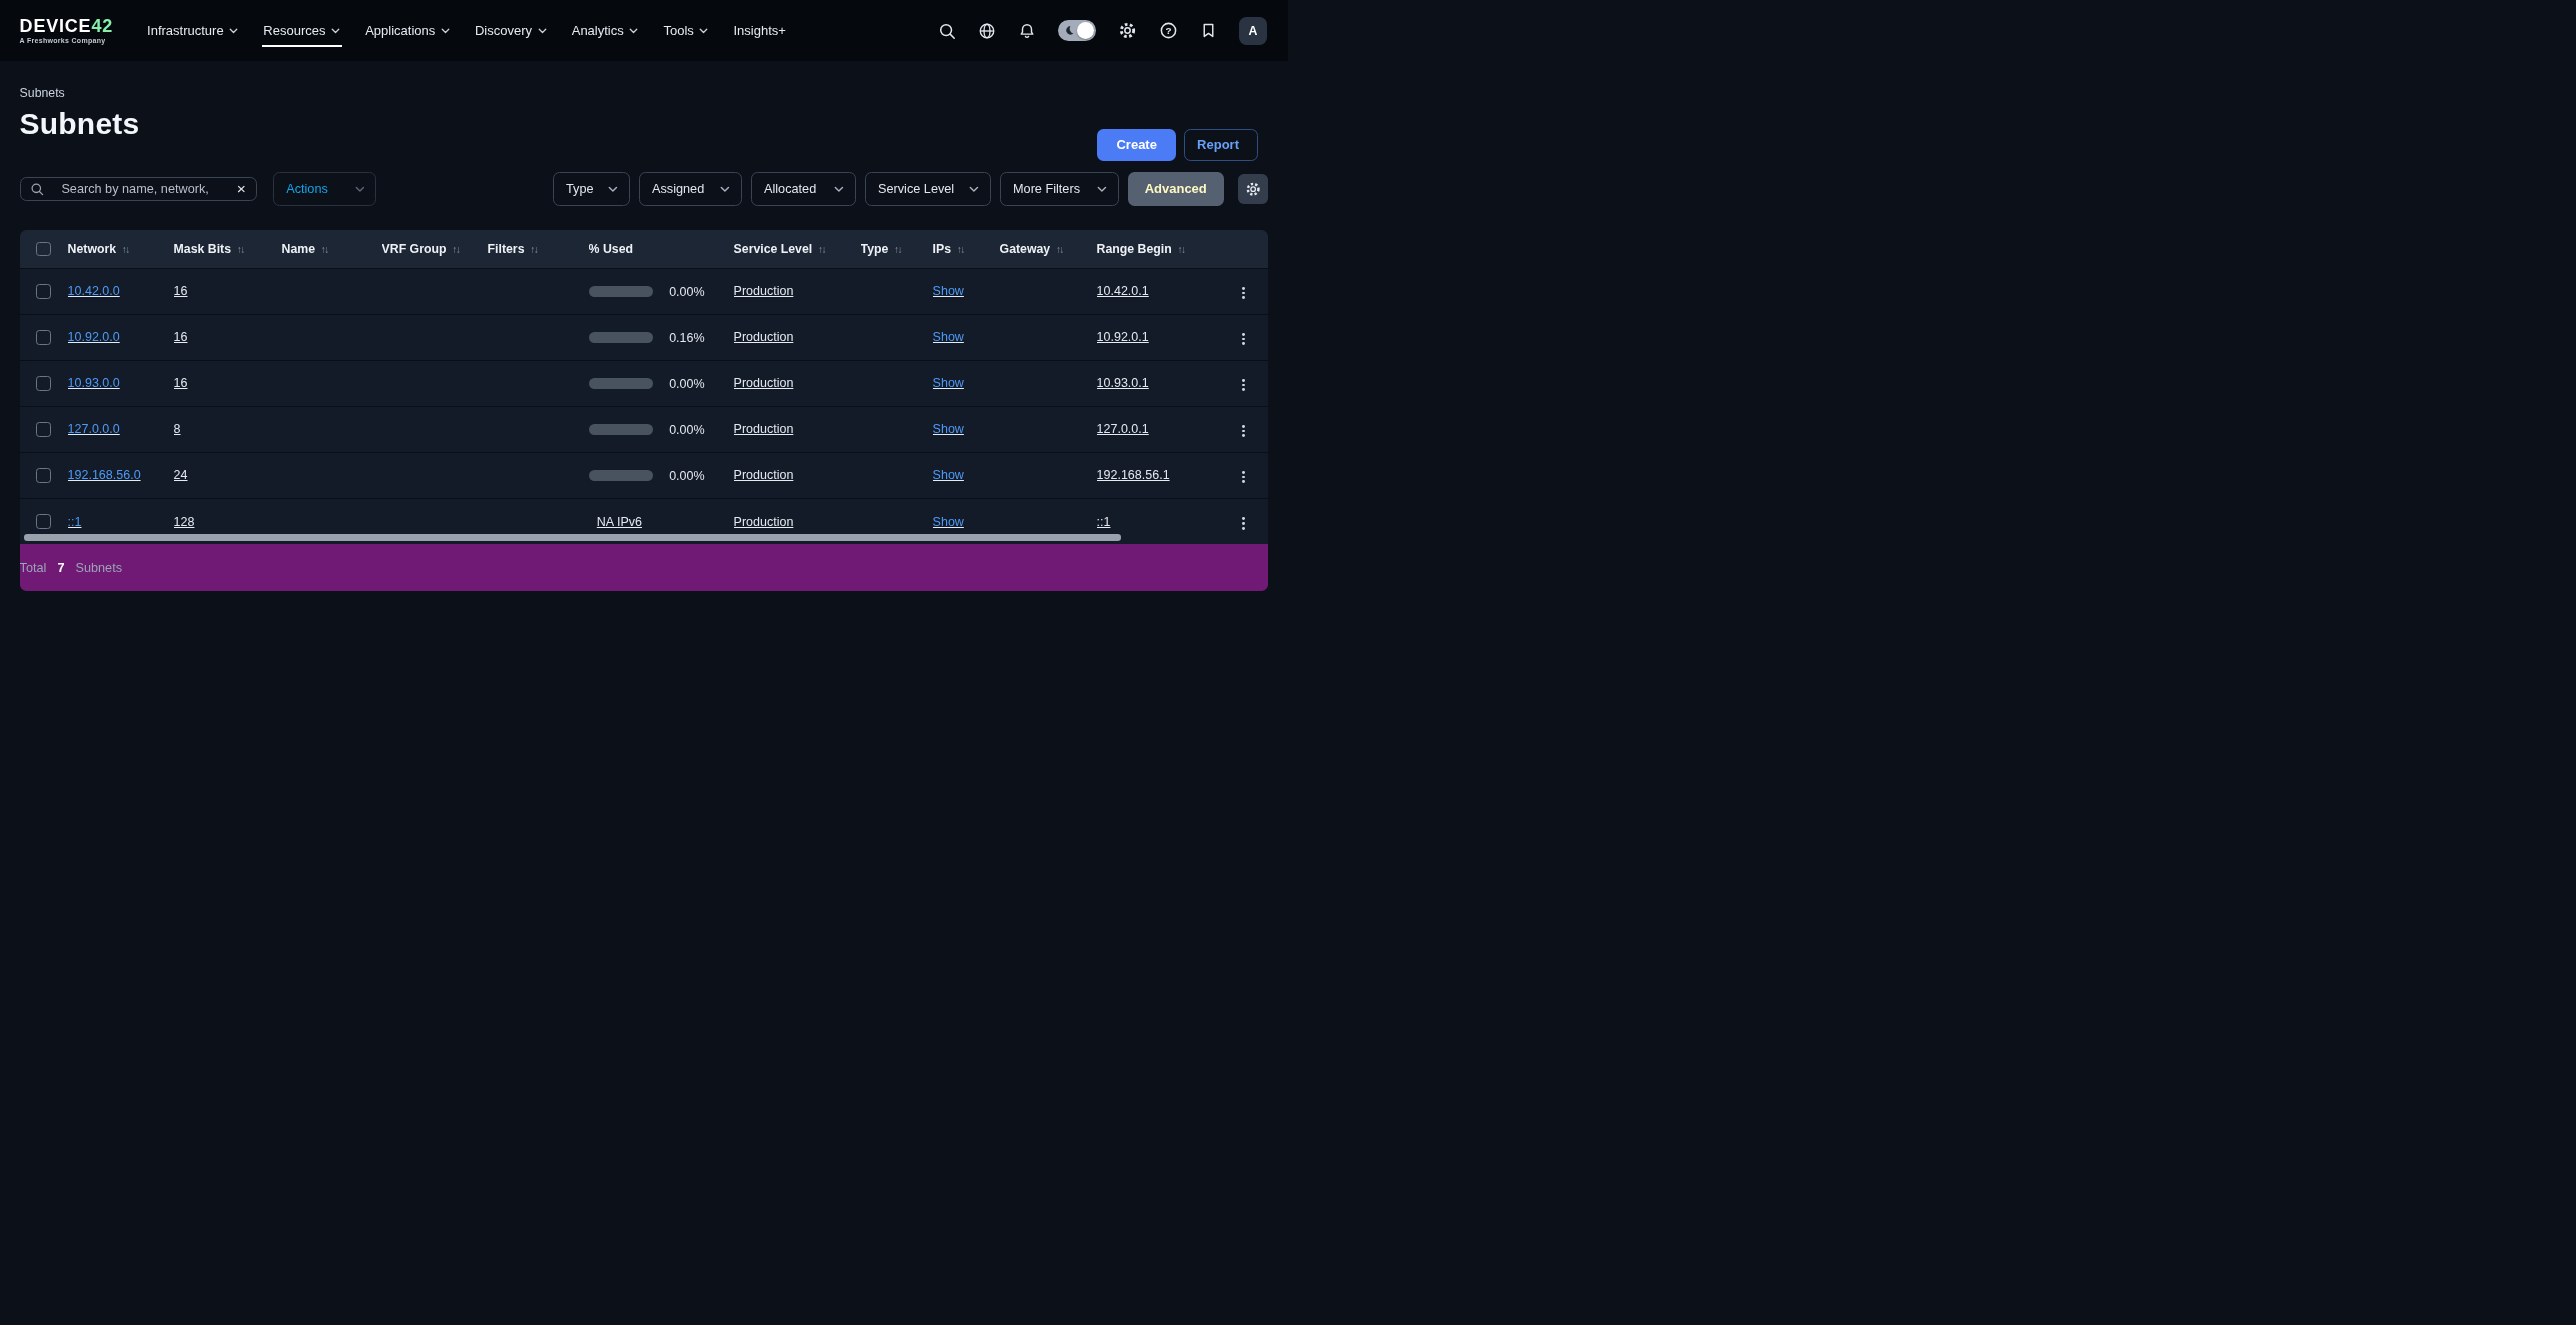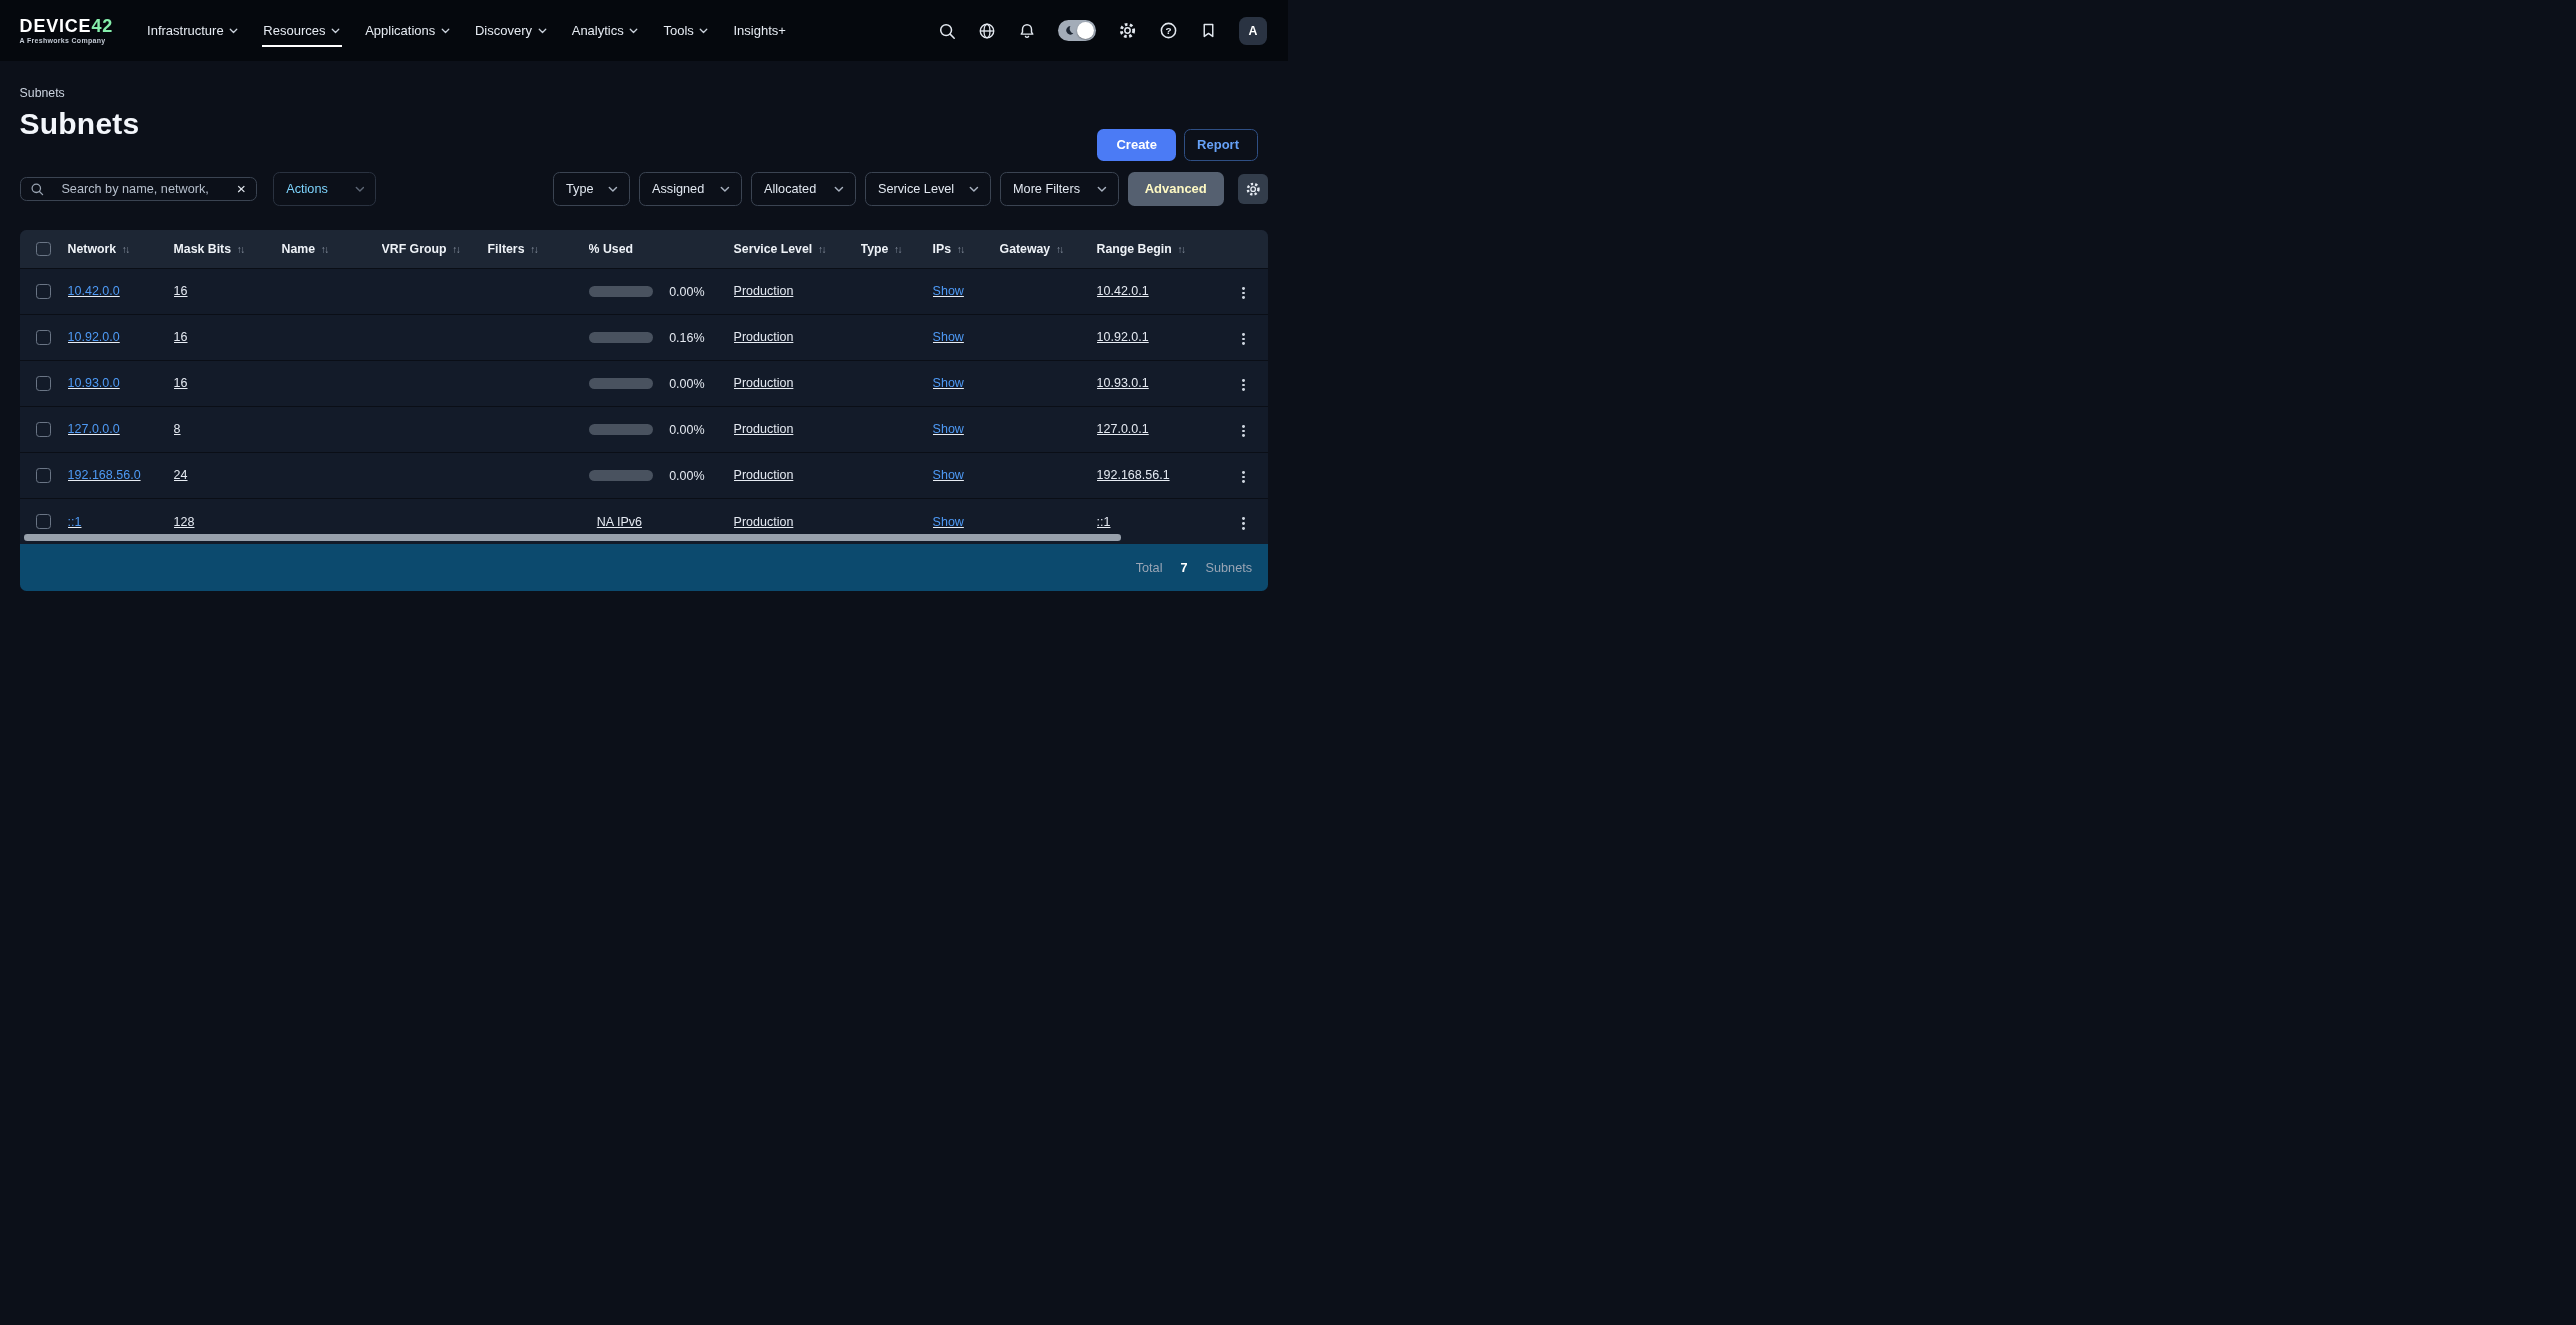--- a/index.html
+++ b/index.html
@@ -80,21 +80,21 @@
     font-family:"Liberation Sans", sans-serif; min-width:0;
   }
   .search-box input::placeholder{color:#b6bfcc; opacity:1;}
   .clear-x{color:#e3e8ef; font-size:15.5px; cursor:pointer; line-height:1;}
   .dd{
     height:34px; border:0.8px solid var(--field-border); border-radius:6.5px;
     display:flex; align-items:center; justify-content:space-between; padding:0 10.6px 0 12.3px;
     font-size:12.7px; color:#e2e8f1; cursor:pointer;
   }
   .dd .chev{color:#a9b2c0;}
-  .dd.disabled{border-color:#2a3240; color:#7dd3fc;}
+  .dd.disabled{border-color:#2a3240; color:#0ea5e9;}
   .dd.disabled .chev{color:#5d6675;}
   .filters-right{margin-left:auto; display:flex; align-items:center; gap:9px;}
   .btn-advanced{background:#556070; color:#fef9c3; width:96px; justify-content:center; height:34px;}
   .gear-btn{
     width:30px; height:30px; border-radius:5.7px; background:#333d4b; color:#e6ebf2;
     display:flex; align-items:center; justify-content:center; cursor:pointer; margin-left:5.7px;
   }
   .selected-line{margin-top:22px; font-size:12.7px; color:var(--muted);}
   .selected-line b{color:#ffffff;}
   
@@ -113,22 +113,22 @@
   .bar{display:inline-block; width:64px; height:11.4px; border-radius:5.7px; background:var(--bar); vertical-align:middle;}
   .used-val{display:inline-block; width:52px; text-align:right; vertical-align:middle;}
   .na-used{padding-left:8.2px;}
   .kebab{display:inline-flex; flex-direction:column; gap:2px; padding:4.9px 6.5px; cursor:pointer; margin-left:4.9px;}
   .kebab span{width:2.9px; height:2.9px; border-radius:50%; background:#cfd6e0;}
   .hscroll{
     position:absolute; left:4.9px; top:304px; width:1097px; height:6.5px; border-radius:3.3px;
     background:#98a1ac; cursor:pointer; z-index:3;
   }
   .table-footer{
-    height:47px; background:#0c4a6e; display:flex; align-items:center; justify-content:flex-end;
-    padding-right:16.3px; font-size:12.7px; color:#9aa5b5; gap:18px;
+    height:47px; background:#701a75; display:flex; align-items:center; 
+    padding-right:16.3px; font-size:12.7px; color:#9aa5b5; gap:11px;
   }
   .table-footer b{color:#ffffff;}
   .chev{flex:0 0 auto;}
 </style>
 </head>
 <body>
 
 <header class="navbar">
   <div class="logo">
     <div class="logo-word"><span>DEVICE</span><span class="accent">42</span></div>

